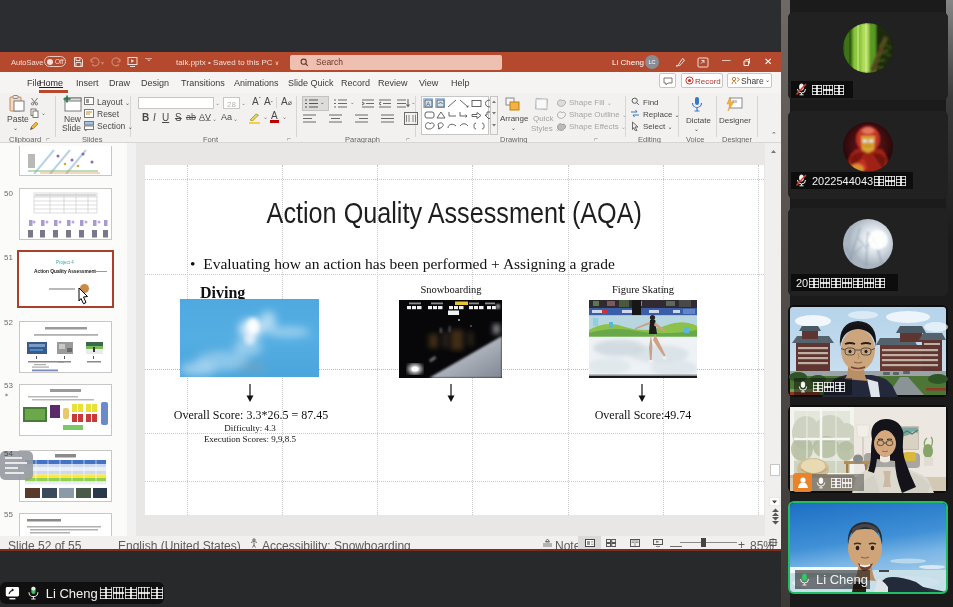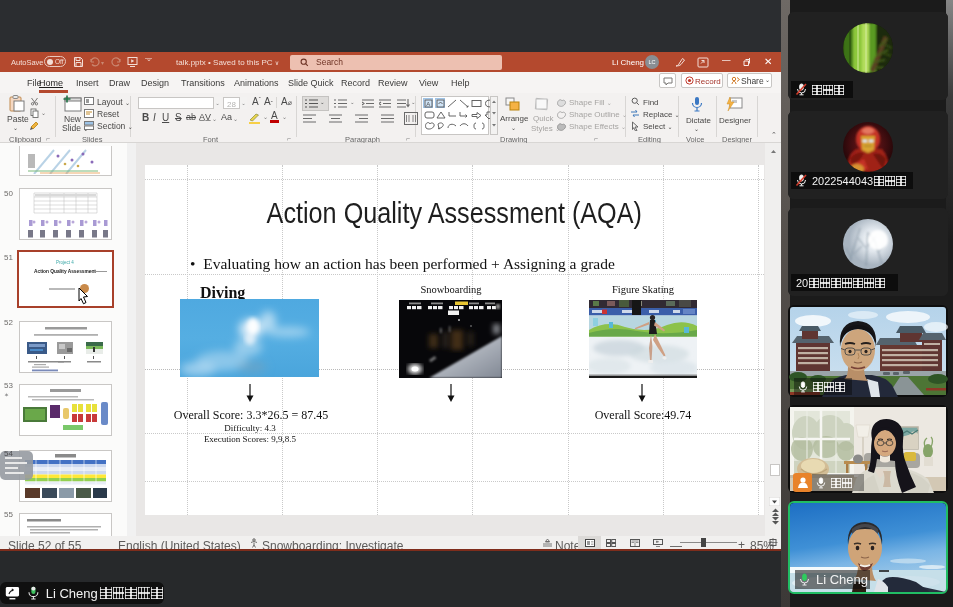--- a/index.html
+++ b/index.html
@@ -728,21 +728,21 @@
 
 </div>
 <div id="vscroll"></div>
 <div id="statusbar">
   <span class="abs" style="left:8px;top:3px;">Slide 52 of 55</span>
   <span class="abs" style="left:118px;top:3px;">English (United States)</span>
   <svg class="abs" style="left:249px;top:2px" width="10" height="10" viewBox="0 0 10 10">
       <circle cx="5" cy="2" r="1.2" fill="none" stroke="#5c5b5a"></circle>
       <path d="M2 4.5c2-1 4-1 6 0 M5 5v2 M3.5 9.5L5 7l1.5 2.5" fill="none" stroke="#5c5b5a" stroke-width="0.9"></path>
     </svg>
-  <span class="abs" style="left:262px;top:3px;">Snowboarding: Investigate</span>
+  <span class="abs" style="left:262px;top:3px;">Accessibility: Snowboarding</span>
   <svg class="abs" style="left:543px;top:3px" width="9" height="8" viewBox="0 0 9 8">
       <path d="M0 7h9 M0 5h9 M2.5 3h4 M4.5 0l2 2.5h-4z" stroke="#5c5b5a" fill="none" stroke-width="0.8"></path>
     </svg>
   <span class="abs" style="left:555px;top:3px;">Notes</span>
   <span class="abs" style="left:578px;top:0;width:23px;height:13px;background:#dbd9d7;"></span>
   <svg class="abs" style="left:585px;top:2.5px" width="10" height="8" viewBox="0 0 10 8">
       <rect x="0.5" y="0.5" width="9" height="7" fill="#fff" stroke="#444"></rect>
       <rect x="2" y="2" width="3" height="4" fill="#999"></rect>
       <path d="M6 2.5h2.5 M6 4h2.5 M6 5.5h2.5" stroke="#999" stroke-width="0.7"></path>
     </svg>

